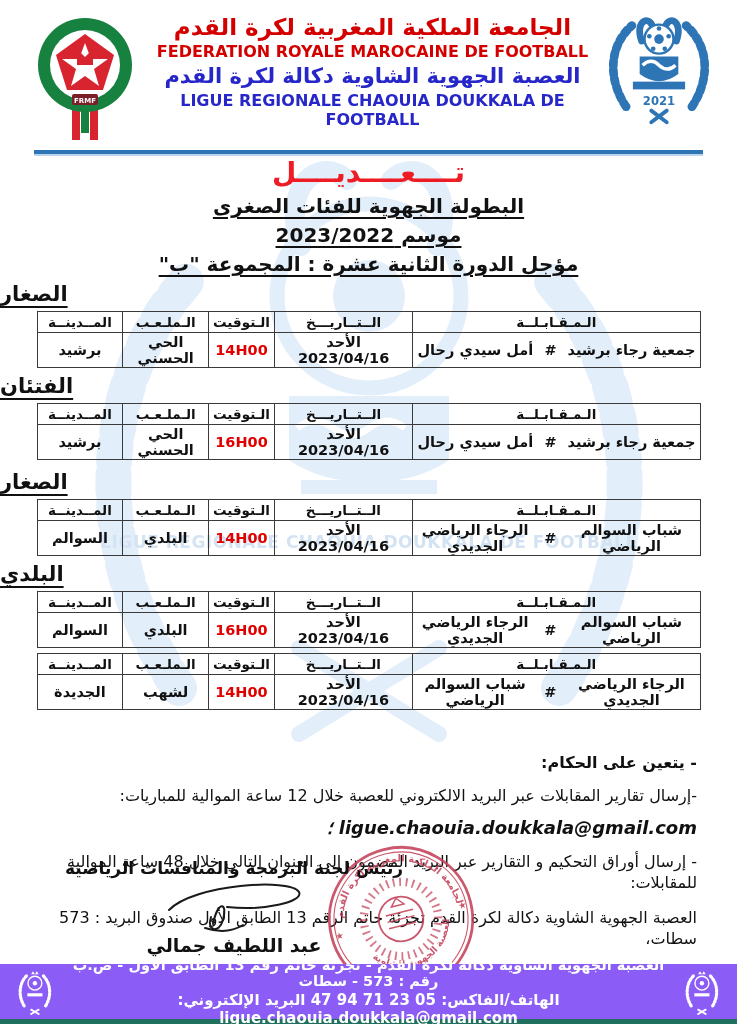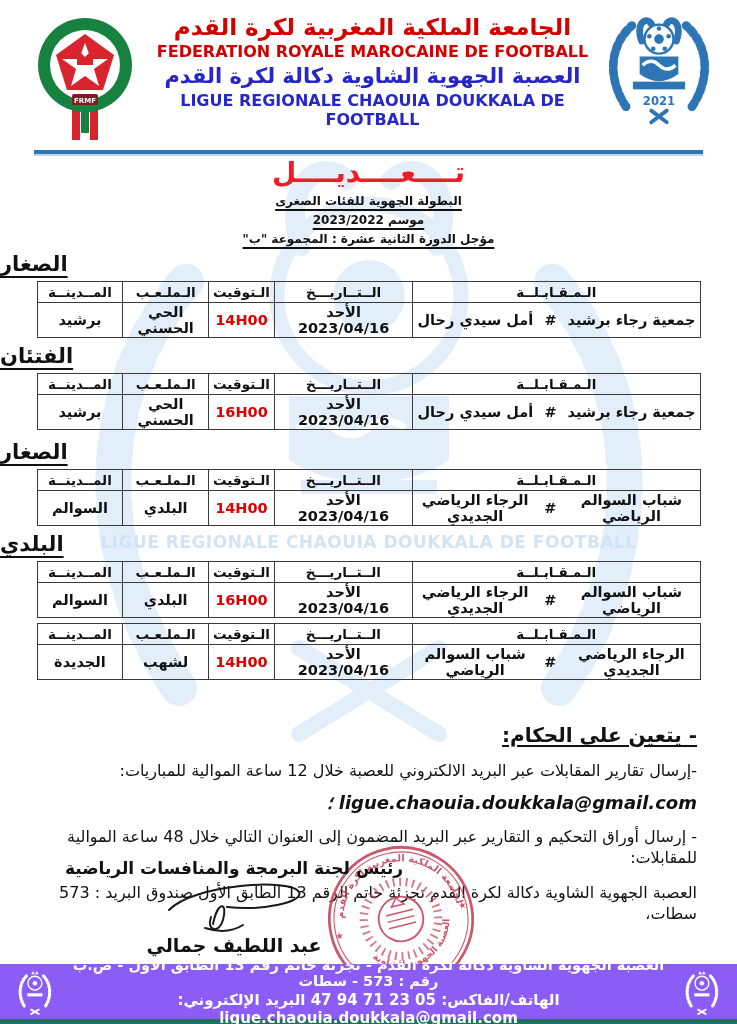--- a/index.html
+++ b/index.html
@@ -21,37 +21,37 @@
   .header-text { flex:1 1 auto; text-align:center; padding-top:4px; }
   .h-ar-red  { color:#d40000; font-size:23px; font-weight:bold; direction:rtl; }
   .h-fr-red  { color:#d40000; font-size:16px; font-weight:bold; margin-top:2px; }
   .h-ar-blue { color:#2626c9; font-size:21px; font-weight:bold; direction:rtl; margin-top:3px; }
   .h-fr-blue { color:#2626c9; font-size:16px; font-weight:bold; margin-top:3px; }
   .rule { height:4px; background:#2e75b6; margin:4px 34px 0 34px; box-shadow:0 2px 0 #bcd4ea; }
   
   .date-line { margin:10px 0 0 92px; width:250px; font-weight:bold; font-size:17px;
     direction:rtl; text-align:center; }
   .main-title { text-align:center; color:#ee1c25; font-size:28px; font-weight:bold; margin-top:2px; }
-  .sub { text-align:center; font-weight:bold; font-size:12px; direction:rtl; margin-top:5px; }
+  .sub { text-align:center; font-weight:bold; font-size:20px; direction:rtl; margin-top:5px; }
   .u  { text-decoration:underline; text-decoration-thickness:2px; text-underline-offset:4px; }
   .section-h { text-align:left; font-size:21px; font-weight:bold; direction:rtl; margin-top:6px;
     text-decoration:underline; text-decoration-thickness:2px; text-underline-offset:5px; }
   
   table.match { width:664px; margin:5px auto 0; border-collapse:collapse; direction:rtl;
     font-weight:bold; }
   table.match th, table.match td { border:1px solid #3a3a3a; text-align:center; padding:1px 4px; }
   table.match th { font-size:13.5px; height:21px; }
   table.match td { font-size:14.5px; height:27px; }
   .c-match{width:44%} .c-date{width:21%} .c-time{width:9%} .c-stad{width:13%} .c-city{width:13%}
   td.time { color:#e10000; }
   .vs { display:flex; align-items:center; }
   .vs .team-a { flex:1.1; } .vs .hash { flex:0 0 34px; } .vs .team-b { flex:1; }
   
   .notes { direction:rtl; margin:13px 40px 0 36px; font-size:16px; }
-  .notes-h { font-weight:bold; text-decoration:underline; text-underline-offset:3px; font-size:20px;margin-top:43px; }
+  .notes-h { font-weight:bold; text-underline-offset:3px; font-size:16px;margin-top:43px; }
   .note-line { margin-top:13px; line-height:1.35; }
   .email-line { font-weight:bold; font-size:18px; margin-top:10px;font-style:italic; }
   
   .sig { position:absolute; left:64px; top:858px; width:340px; text-align:center; z-index:2; }
   .sig-title { font-weight:bold; font-size:17px; direction:rtl; }
   .sig-name  { font-weight:bold; font-size:19px; direction:rtl; margin-top:-6px; }
   .stamp { position:absolute; left:322px; top:840px; width:158px; height:158px;
     transform:rotate(-14deg); opacity:.88; z-index:1; }
   
   footer { position:absolute; left:0; right:0; bottom:0; height:60px; background:#8b5cf6;

